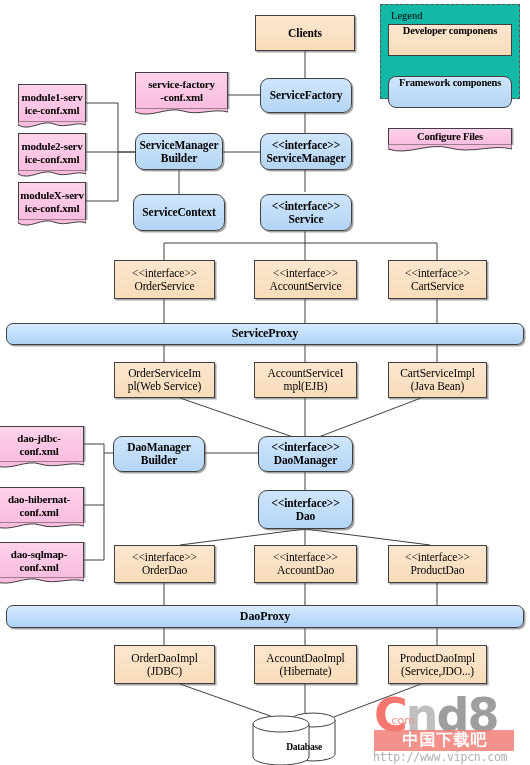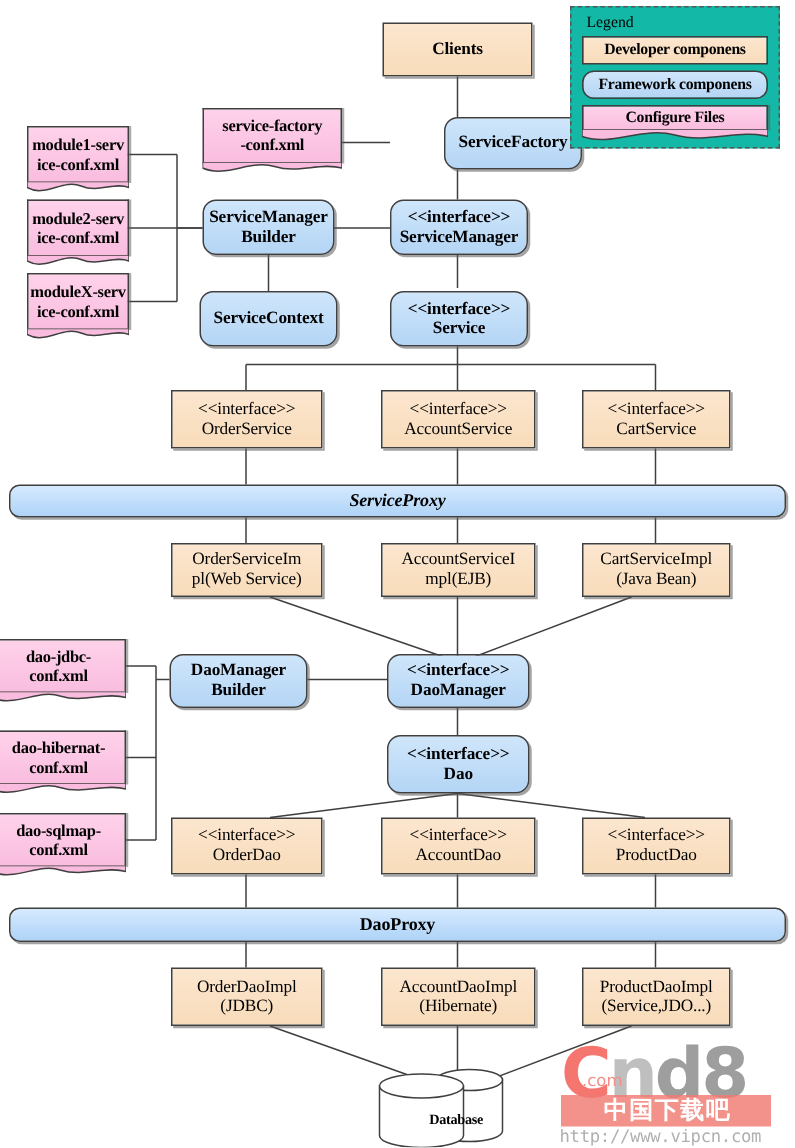--- a/index.html
+++ b/index.html
@@ -117,25 +117,25 @@
     z-index: 8;
     box-sizing: border-box;
     padding: 4px 6px 0 6px;
   }
   #legend .title {
     font-size: 10.5px;
     margin: 1px 0 3px 4px;
     font-weight: normal;
   }
   .legend-item {
-    height: 19px;
-    margin: 0 auto 4px auto;
+    height: 32px;
+    margin: 0 auto 20px auto;
     width: 124px;
     display: flex;
-    align-items: center;
+    align-items: flex-start;
     justify-content: center;
     font-size: 10.5px;
     font-weight: bold;
     box-sizing: border-box;
     letter-spacing: -0.2px;
   }
   .legend-item.dev { border: 1px solid #3f3f3f; }
   .legend-item.fw  { border: 1px solid #3f3f3f; border-radius: 8px; }
   .legend-conf {
     position: relative;
@@ -392,21 +392,21 @@
     </div>
     <svg class="tear" viewBox="0 0 90 12" preserveAspectRatio="none">
       <path d="M0,0 L0,4 C16,11 32,-2 46,3 C62,8 76,0 90,4 L90,0 Z" fill="#f9bcdf" stroke="#3f3f3f" stroke-width="1"></path>
     </svg>
   </div>
 
   <div class="node dev bold" style="left:255px; top:15px; width:100px; height:36px;">
     <span class="lines"><span>Clients</span></span>
   </div>
 
-  <div class="node fw bold" style="left:260px; top:78px; width:92px; height:35px;margin-left:36px;">
+  <div class="node fw bold" style="left:260px; top:78px; width:92px; height:35px;">
     <span class="lines"><span>ServiceFactory</span></span>
   </div>
 
   <div class="node fw bold" style="left:260px; top:133px; width:92px; height:37px;">
     <span class="lines">
       <span>&lt;&lt;interface&gt;&gt;</span><br>
       <span>ServiceManager</span>
     </span>
   </div>
 
@@ -442,21 +442,21 @@
     </span>
   </div>
 
   <div class="node dev" style="left:388px; top:260px; width:99px; height:39px;">
     <span class="lines">
       <span>&lt;&lt;interface&gt;&gt;</span><br>
       <span>CartService</span>
     </span>
   </div>
 
-  <div class="node bar" style="left:6px; top:323px; width:518px; height:22px;font-style:italic;">
+  <div class="node bar" style="left:6px; top:323px; width:518px; height:22px;">
     <span class="lines"><span>ServiceProxy</span></span>
   </div>
 
   <div class="node dev" style="left:114px; top:362px; width:101px; height:36px;">
     <span class="lines">
       <span>OrderServiceIm</span><br>
       <span>pl(Web Service)</span>
     </span>
   </div>
 

